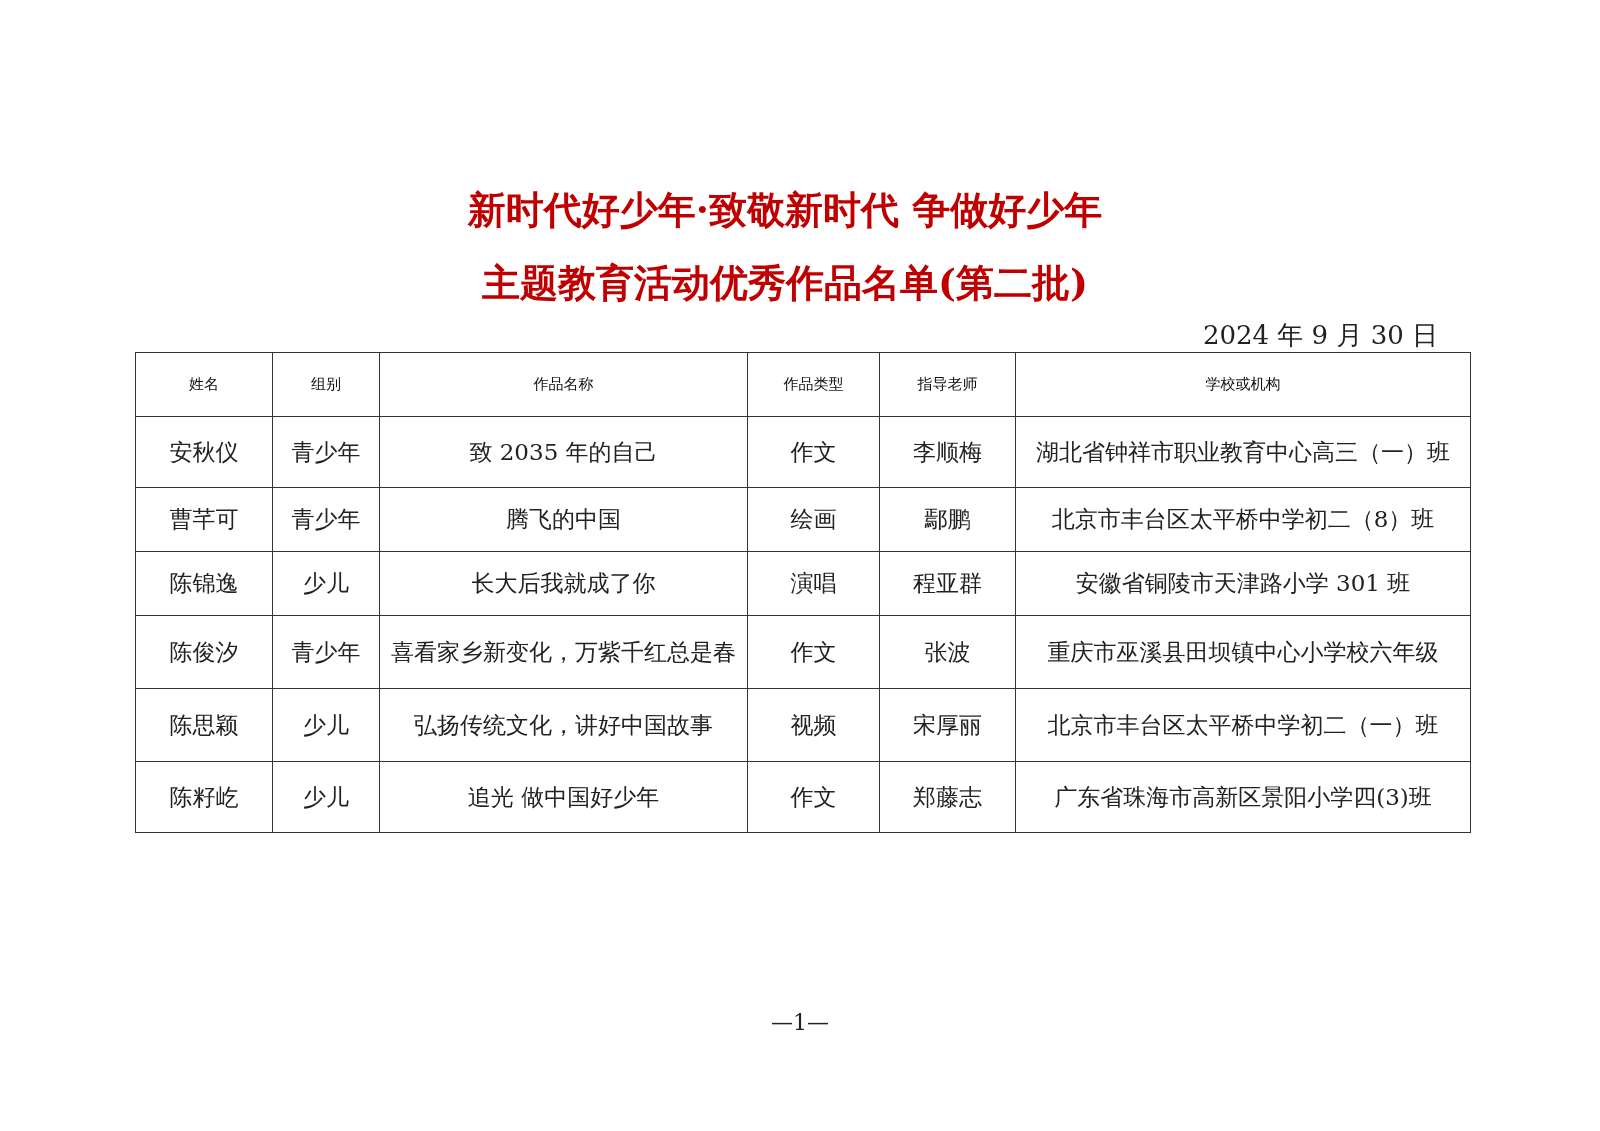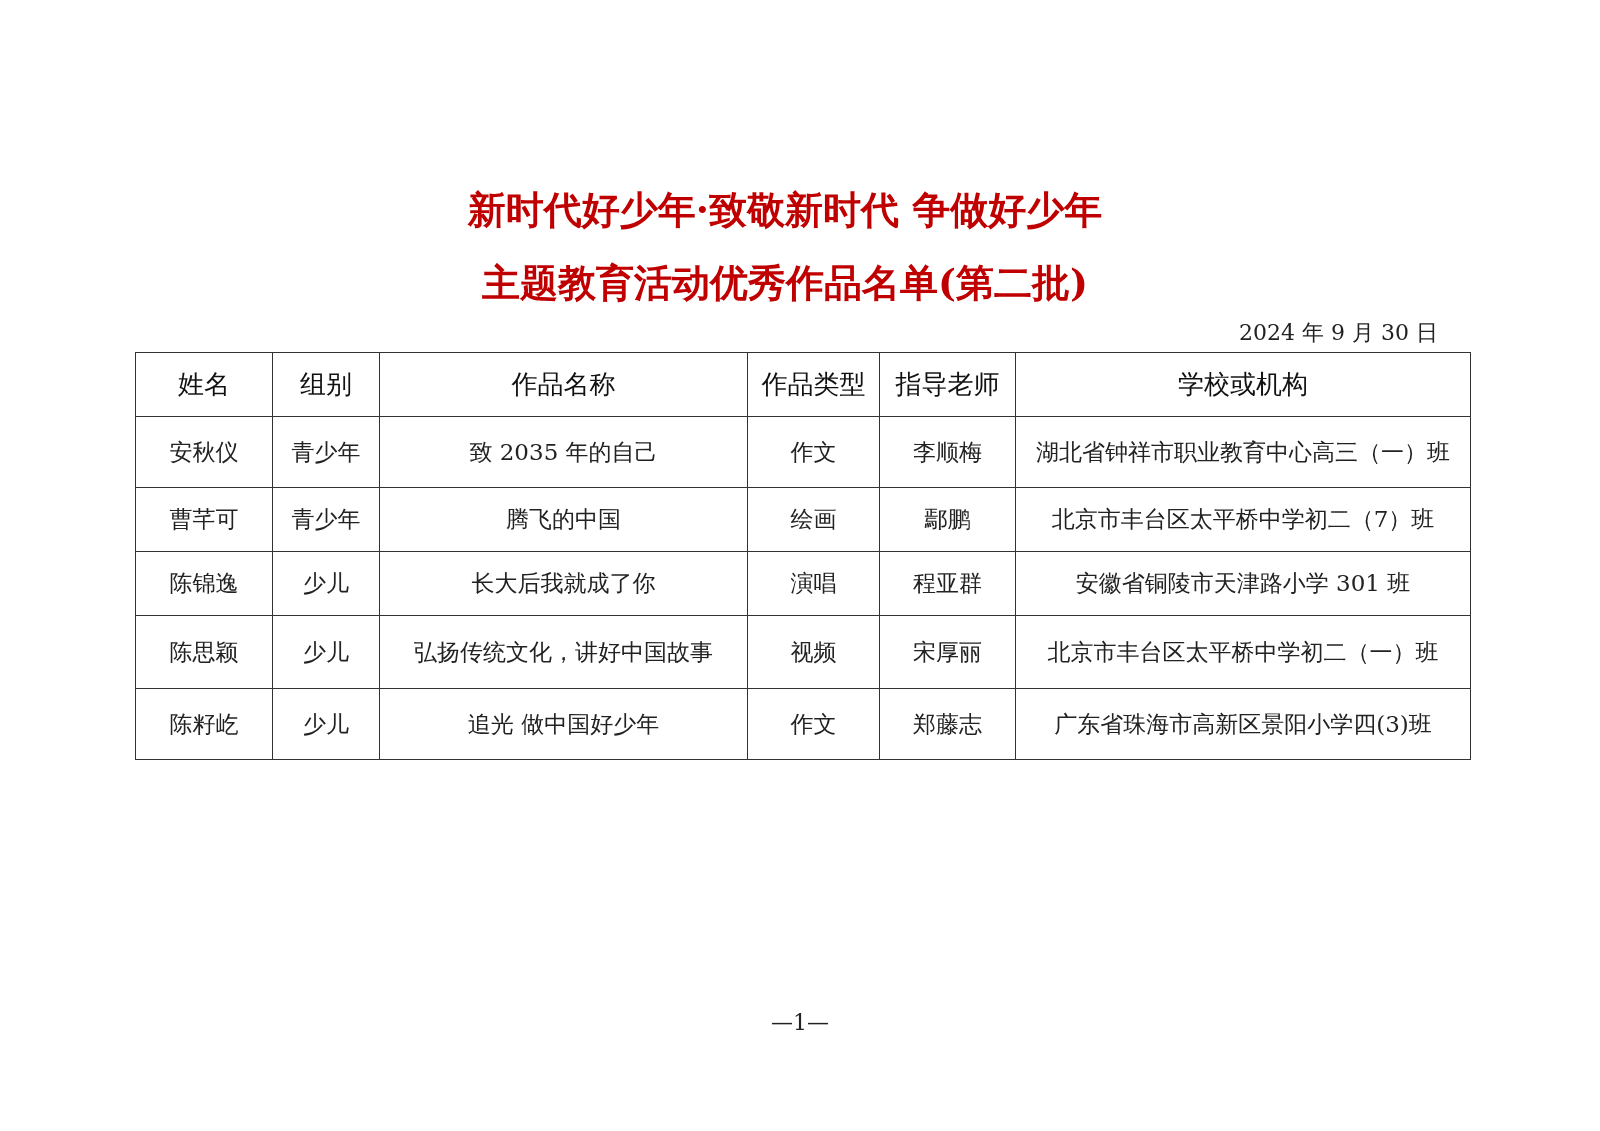--- a/index.html
+++ b/index.html
@@ -26,21 +26,21 @@
       font-size: 38px;
       letter-spacing: 0px;
       white-space: nowrap;
     }
     .title.line1 { top: 185px; left: -15px; }
     .title.line2 { top: 258px; left: -15px; }
     .date {
       position: absolute;
       top: 318px;
       right: 162px;
-      font-size: 22px;
+      font-size: 26px;
       color: #222;
       white-space: nowrap;
     }
     table.roster {
       position: absolute;
       left: 135px;
       top: 352px;
       width: 1335px;
       border-collapse: collapse;
       table-layout: fixed;
@@ -50,21 +50,21 @@
     table.roster th, table.roster td {
       border: 1.5px solid #333;
       padding: 0 10px;
       vertical-align: middle;
       line-height: 35px;
       font-weight: normal;
     }
     table.roster th {
       height: 63px;
       text-align: center;
-      font-size: 26px;
+      font-size: 15px;
       color: #111;
     }
     table.roster td {
       text-align: center;
     }
     table.roster tr.r1 td { height: 70px; }
     table.roster tr.r2 td { height: 63px; }
     table.roster tr.r3 td { height: 63px; }
     table.roster tr.r4 td { height: 72px; }
     table.roster tr.r5 td { height: 63px; }
@@ -120,29 +120,37 @@
       <td>作文</td>
       <td>李顺梅</td>
       <td>湖北省钟祥市职业教育中心高三（一）班</td>
     </tr>
     <tr class="r2">
       <td>曹芊可</td>
       <td>青少年</td>
       <td>腾飞的中国</td>
       <td>绘画</td>
       <td>鄢鹏</td>
-      <td>北京市丰台区太平桥中学初二（7）班</td>
+      <td>北京市丰台区太平桥中学初二（8）班</td>
     </tr>
     <tr class="r3">
       <td>陈锦逸</td>
       <td>少儿</td>
       <td>长大后我就成了你</td>
       <td>演唱</td>
       <td>程亚群</td>
       <td>安徽省铜陵市天津路小学 301 班</td>
+    </tr>
+    <tr class="r4">
+      <td>陈俊汐</td>
+      <td>青少年</td>
+      <td>喜看家乡新变化，万紫千红总是春</td>
+      <td>作文</td>
+      <td>张波</td>
+      <td>重庆市巫溪县田坝镇中心小学校六年级</td>
     </tr>
     <tr class="r6">
       <td>陈思颖</td>
       <td>少儿</td>
       <td>弘扬传统文化，讲好中国故事</td>
       <td>视频</td>
       <td>宋厚丽</td>
       <td>北京市丰台区太平桥中学初二（一）班</td>
     </tr>
     <tr class="r7">

